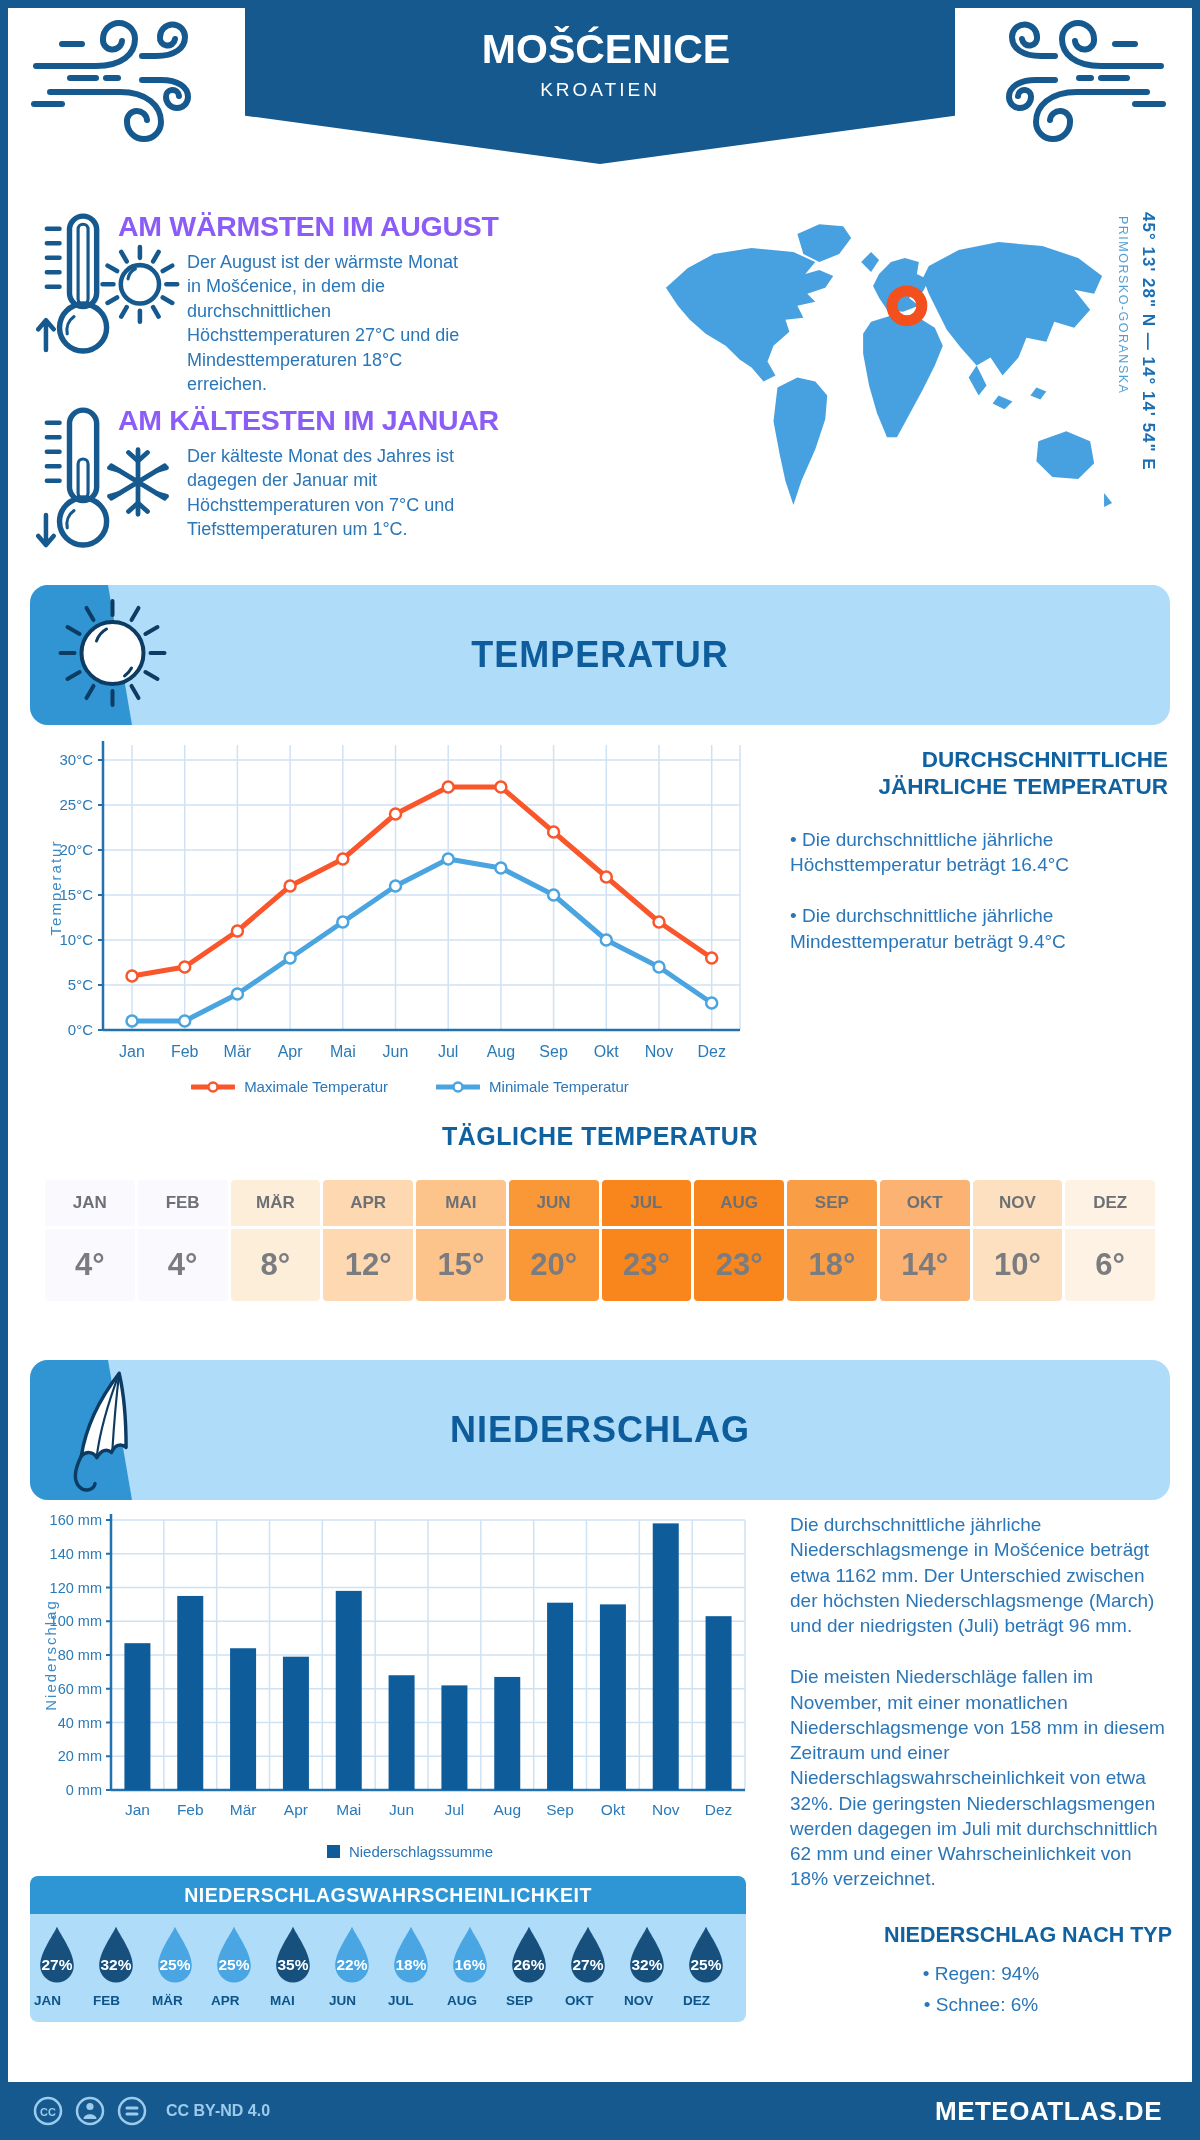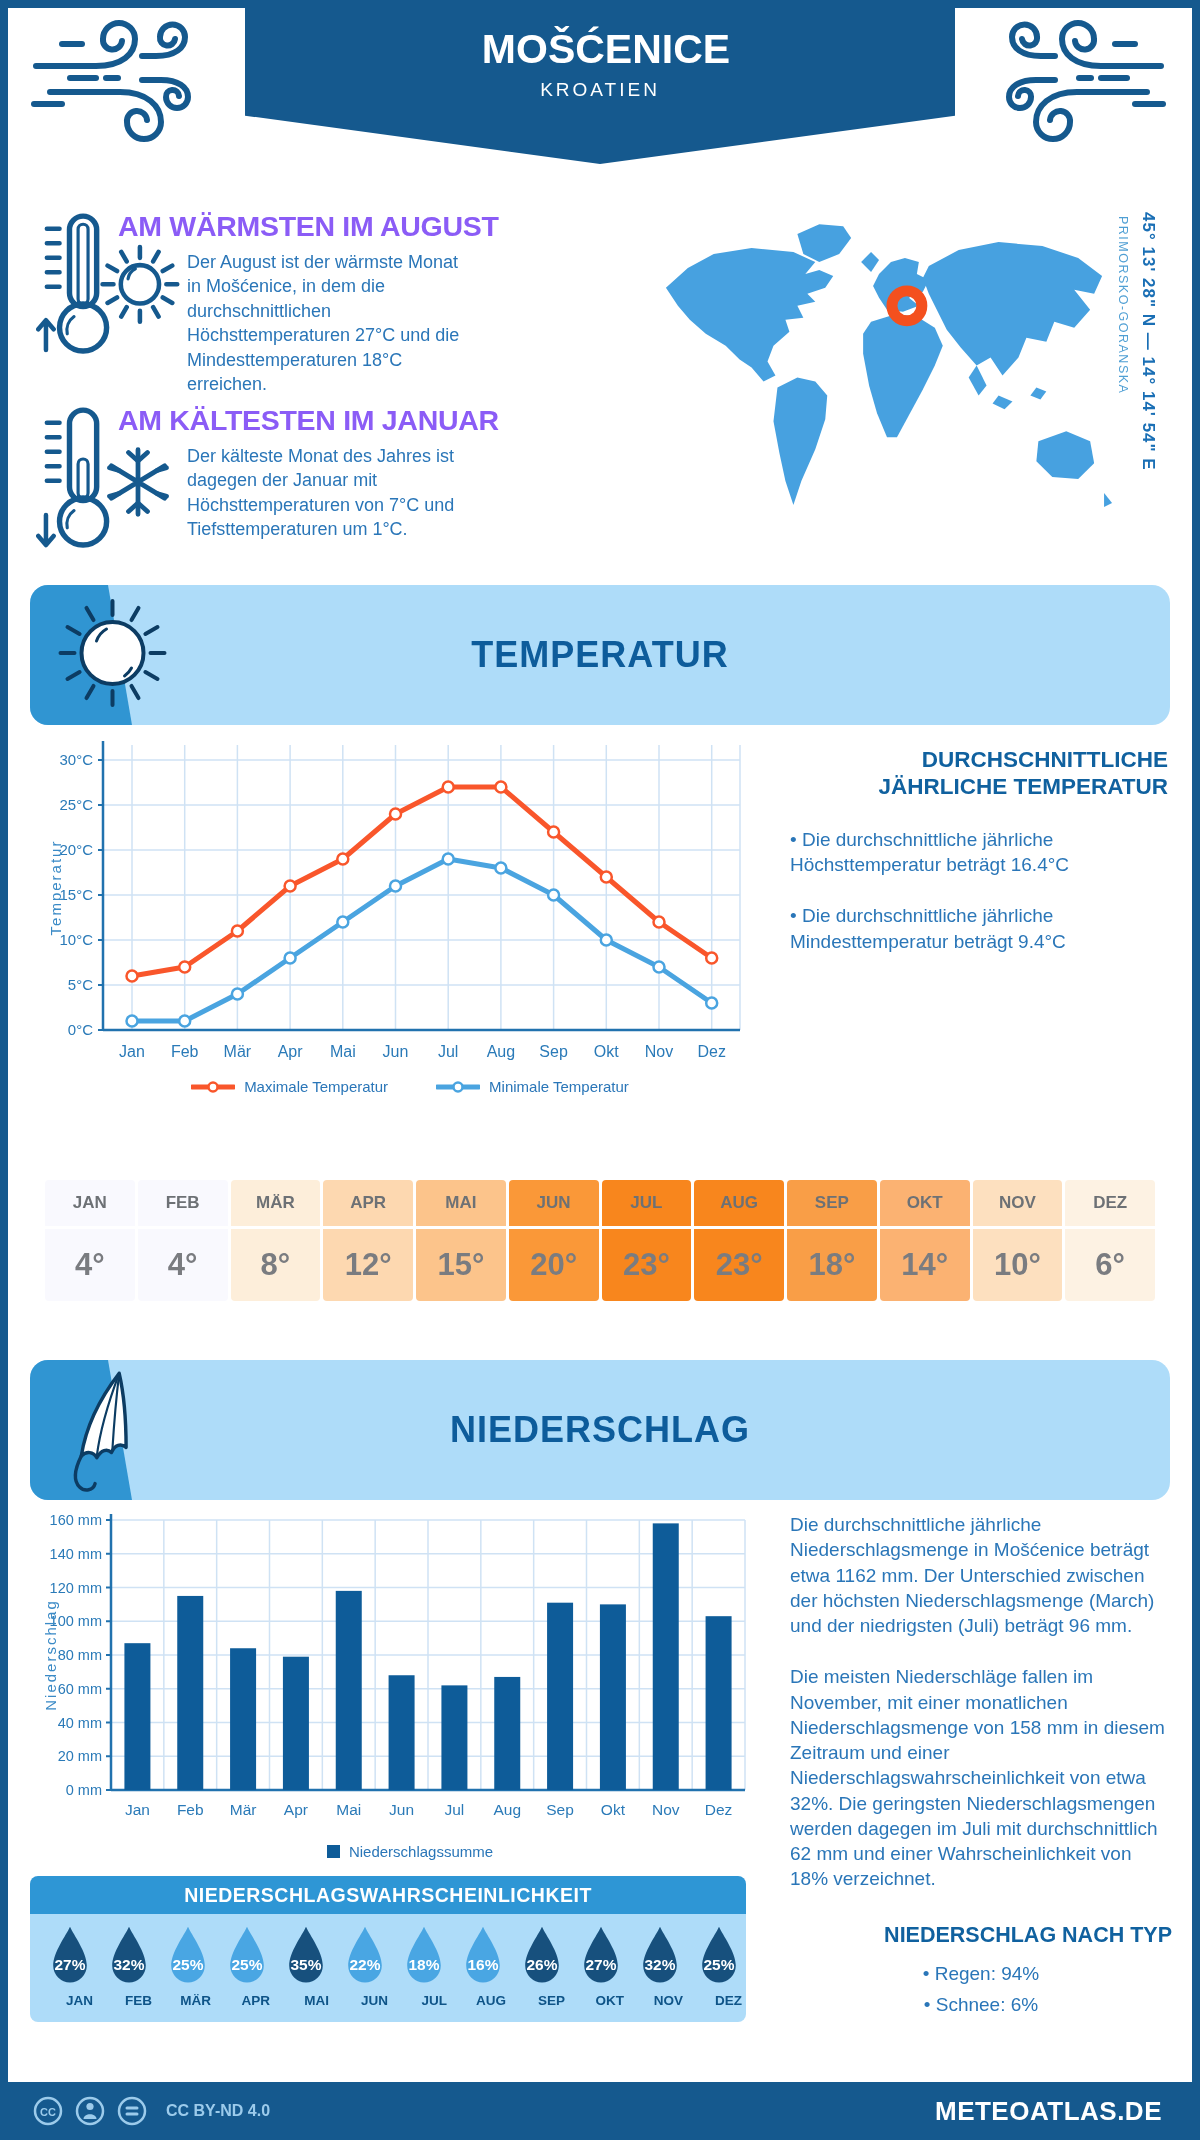--- a/index.html
+++ b/index.html
@@ -38,21 +38,21 @@
   .day-col .m{height:46px;line-height:46px;font-size:17px;font-weight:bold;color:#6d7175;border-bottom:3px solid #fff;}
   .day-col .v{height:72px;line-height:72px;font-size:31px;font-weight:bold;color:#7a7c80;}
   
   .legend-row{display:flex;justify-content:center;align-items:center;gap:48px;font-size:15px;color:#2a76b8;}
   .legend-item{display:flex;align-items:center;gap:9px;}
   
   #prob-panel{left:30px;top:1876px;width:716px;}
   #prob-head{height:38px;line-height:38px;background:#2e96d5;border-radius:8px 8px 0 0;text-align:center;
              color:#fff;font-weight:bold;font-size:19.5px;letter-spacing:0.5px;}
   #prob-body{background:#aedcf9;border-radius:0 0 8px 8px;padding:10px 4px 14px 4px;display:flex;}
-  .drop-col{flex:1;text-align:right;}
+  .drop-col{flex:1;text-align:left;}
   .drop-col .mon{margin-top:3px;font-size:13.5px;font-weight:bold;color:#0e5488;}
   
   #footer{left:0;top:2082px;width:1200px;height:58px;background:#15598e;display:flex;align-items:center;}
   #footer .left{display:flex;align-items:center;gap:10px;margin-left:32px;}
   #cc-label{color:#9ccbeb;font-weight:bold;font-size:16px;margin-left:8px;}
   #site{margin-left:auto;margin-right:38px;color:#fff;font-weight:bold;font-size:26px;letter-spacing:0.5px;}
 </style>
 </head>
 <body>
 
@@ -247,20 +247,21 @@
     </div>
 
   <div class="abs" style="left:790px;top:746px;width:378px;">
     <div class="col-title">DURCHSCHNITTLICHE JÄHRLICHE TEMPERATUR</div>
     <div id="temp-facts-list" class="col-text">
         <div class="bullet">Die durchschnittliche jährliche Höchsttemperatur beträgt 16.4°C</div>
         <div class="bullet">Die durchschnittliche jährliche Mindesttemperatur beträgt 9.4°C</div>
       </div>
   </div>
 
+  <div id="daily-title" class="abs">TÄGLICHE TEMPERATUR</div>
   <div id="daily-table" class="abs">
       <div class="day-col" style="background: rgb(249, 249, 254);">
         <div class="m">JAN</div>
         <div class="v">4°</div>
       </div>
       <div class="day-col" style="background: rgb(249, 249, 254);">
         <div class="m">FEB</div>
         <div class="v">4°</div>
       </div>
       <div class="day-col" style="background: rgb(253, 238, 218);">

